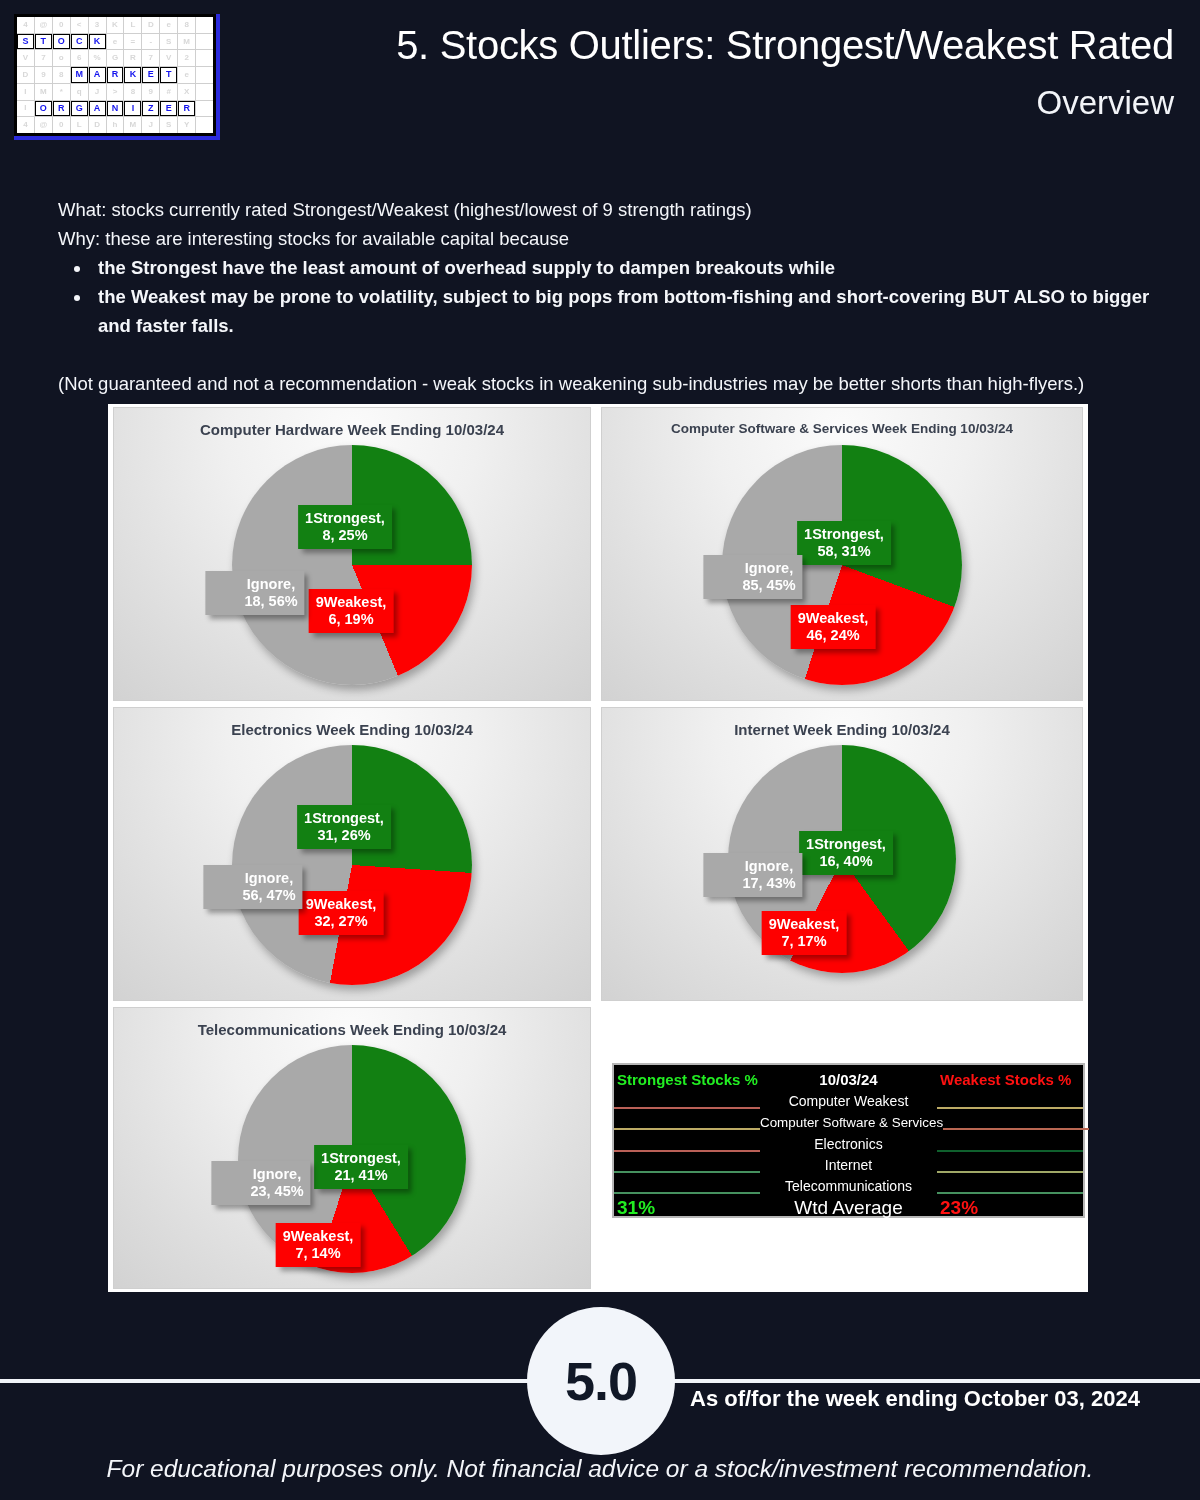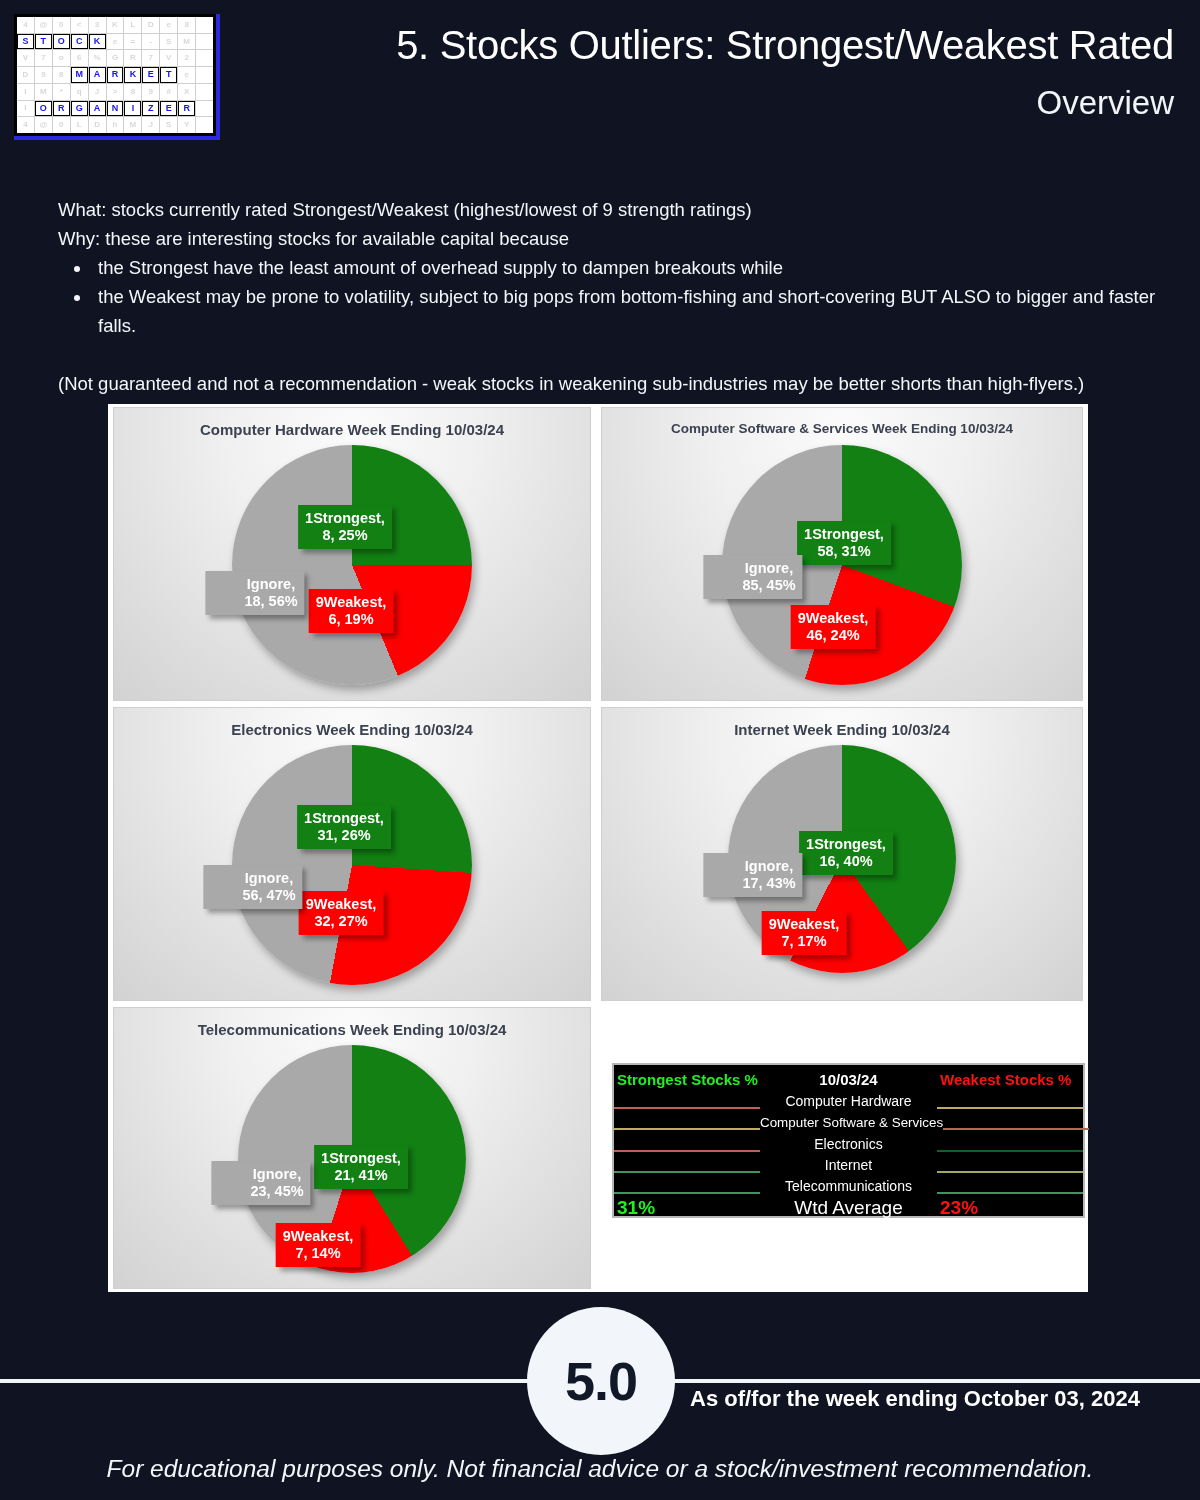--- a/index.html
+++ b/index.html
@@ -46,21 +46,21 @@
   }
   .title-sub {
     position:absolute; left:236px; top:84px; width:938px;
     text-align:right; font-size:33px; font-weight:300; color:#f2f4f8;
   }
 
   
   .body-text { position:absolute; left:58px; top:196px; width:1110px; }
   .body-text p { font-size:18.5px; line-height:1.55; color:#f4f6fa; font-weight:300; }
   .body-text ul { margin:1px 0 0 34px; }
-  .body-text li { font-size:18.5px; line-height:1.55; color:#f4f6fa; font-weight:400; list-style:disc; padding-left:6px; }
+  .body-text li { font-size:18.5px; line-height:1.55; color:#f4f6fa; font-weight:700; list-style:disc; padding-left:6px; }
   .body-text .note { margin-top:30px; }
 
   
   .panel {
     position:absolute; left:108px; top:404px; width:980px; height:888px;
     background:#ffffff;
   }
   .chart-grid {
     position:absolute; left:0; top:0; width:980px; height:888px;
   }
@@ -378,21 +378,21 @@
       </div>
     </div>
     <div class="sum-row">
       <div class="col-left">
         <div class="bar-cell" style="background: rgb(249, 128, 116);">
           <div class="bar-fill" style="width: 50%; background: linear-gradient(to right, rgb(99, 201, 140), rgb(238, 250, 241)); border: 1px solid rgb(58, 165, 100);"></div>
           <div class="bar-num">25%</div>
         </div>
       </div>
       <div class="col-mid">
-        <div class="cat">Computer Hardware</div>
+        <div class="cat">Computer Weakest</div>
       </div>
       <div class="col-right">
         <div class="bar-cell" style="background: rgb(252, 229, 136);">
           <div class="bar-fill" style="width: 70.3%; background: linear-gradient(to right, rgb(251, 111, 116), rgb(253, 238, 240)); border: 1px solid rgb(232, 88, 95);"></div>
           <div class="bar-num">19%</div>
         </div>
       </div>
     </div>
     <div class="sum-row">
       <div class="col-left">

